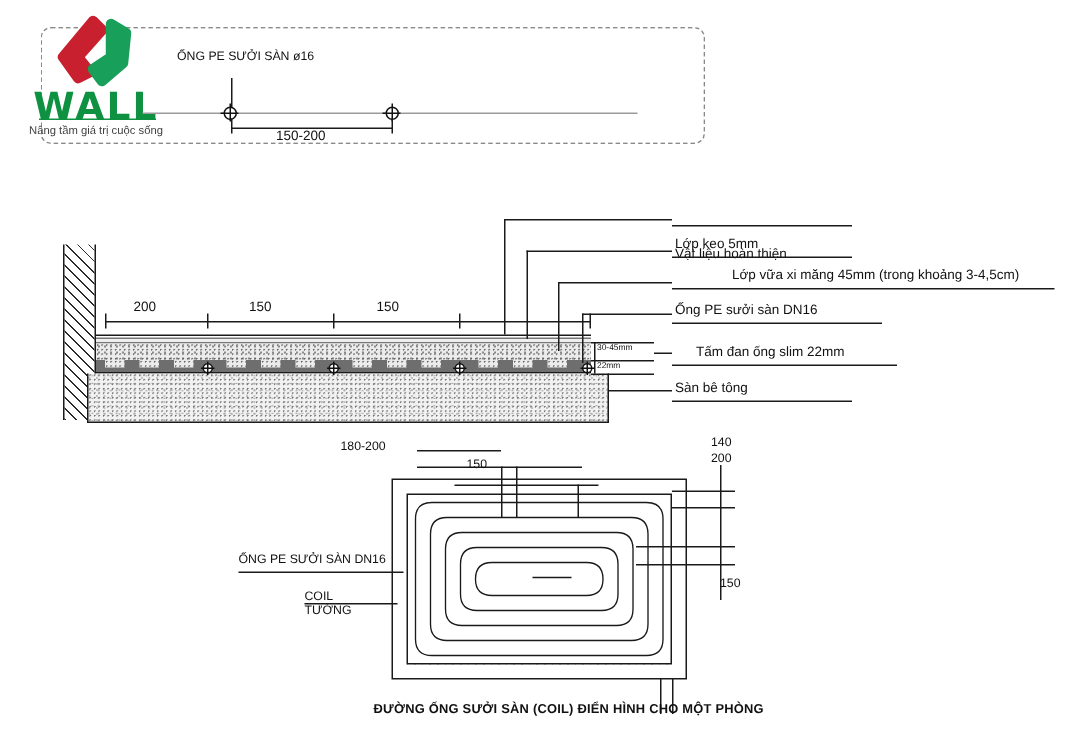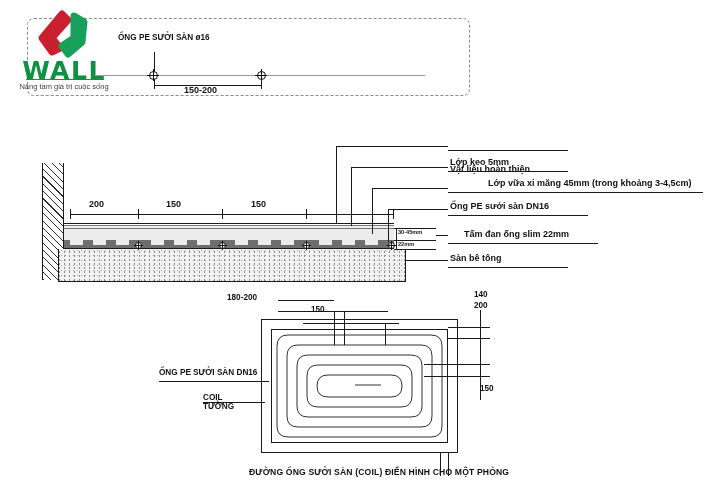--- a/index.html
+++ b/index.html
@@ -52,21 +52,21 @@
   }
   .logo-rule {
     position: absolute;
     left: 14px; top: 71px; width: 78px; height: 1px;
     background: #0f9142;
   }
 
   
   .cad {
     font-family: "Liberation Sans", sans-serif;
-    font-weight: 700;
+    font-weight: 400;
     color: #111;
     white-space: nowrap;
     line-height: 1.1;
   }
   .cad-10 { font-size: 8.2px; }
   .cad-11 { font-size: 9px; }
 
   
   .hline { background: #1a1a1a; height: 1px; }
   .vline { background: #1a1a1a; width: 1px; }

